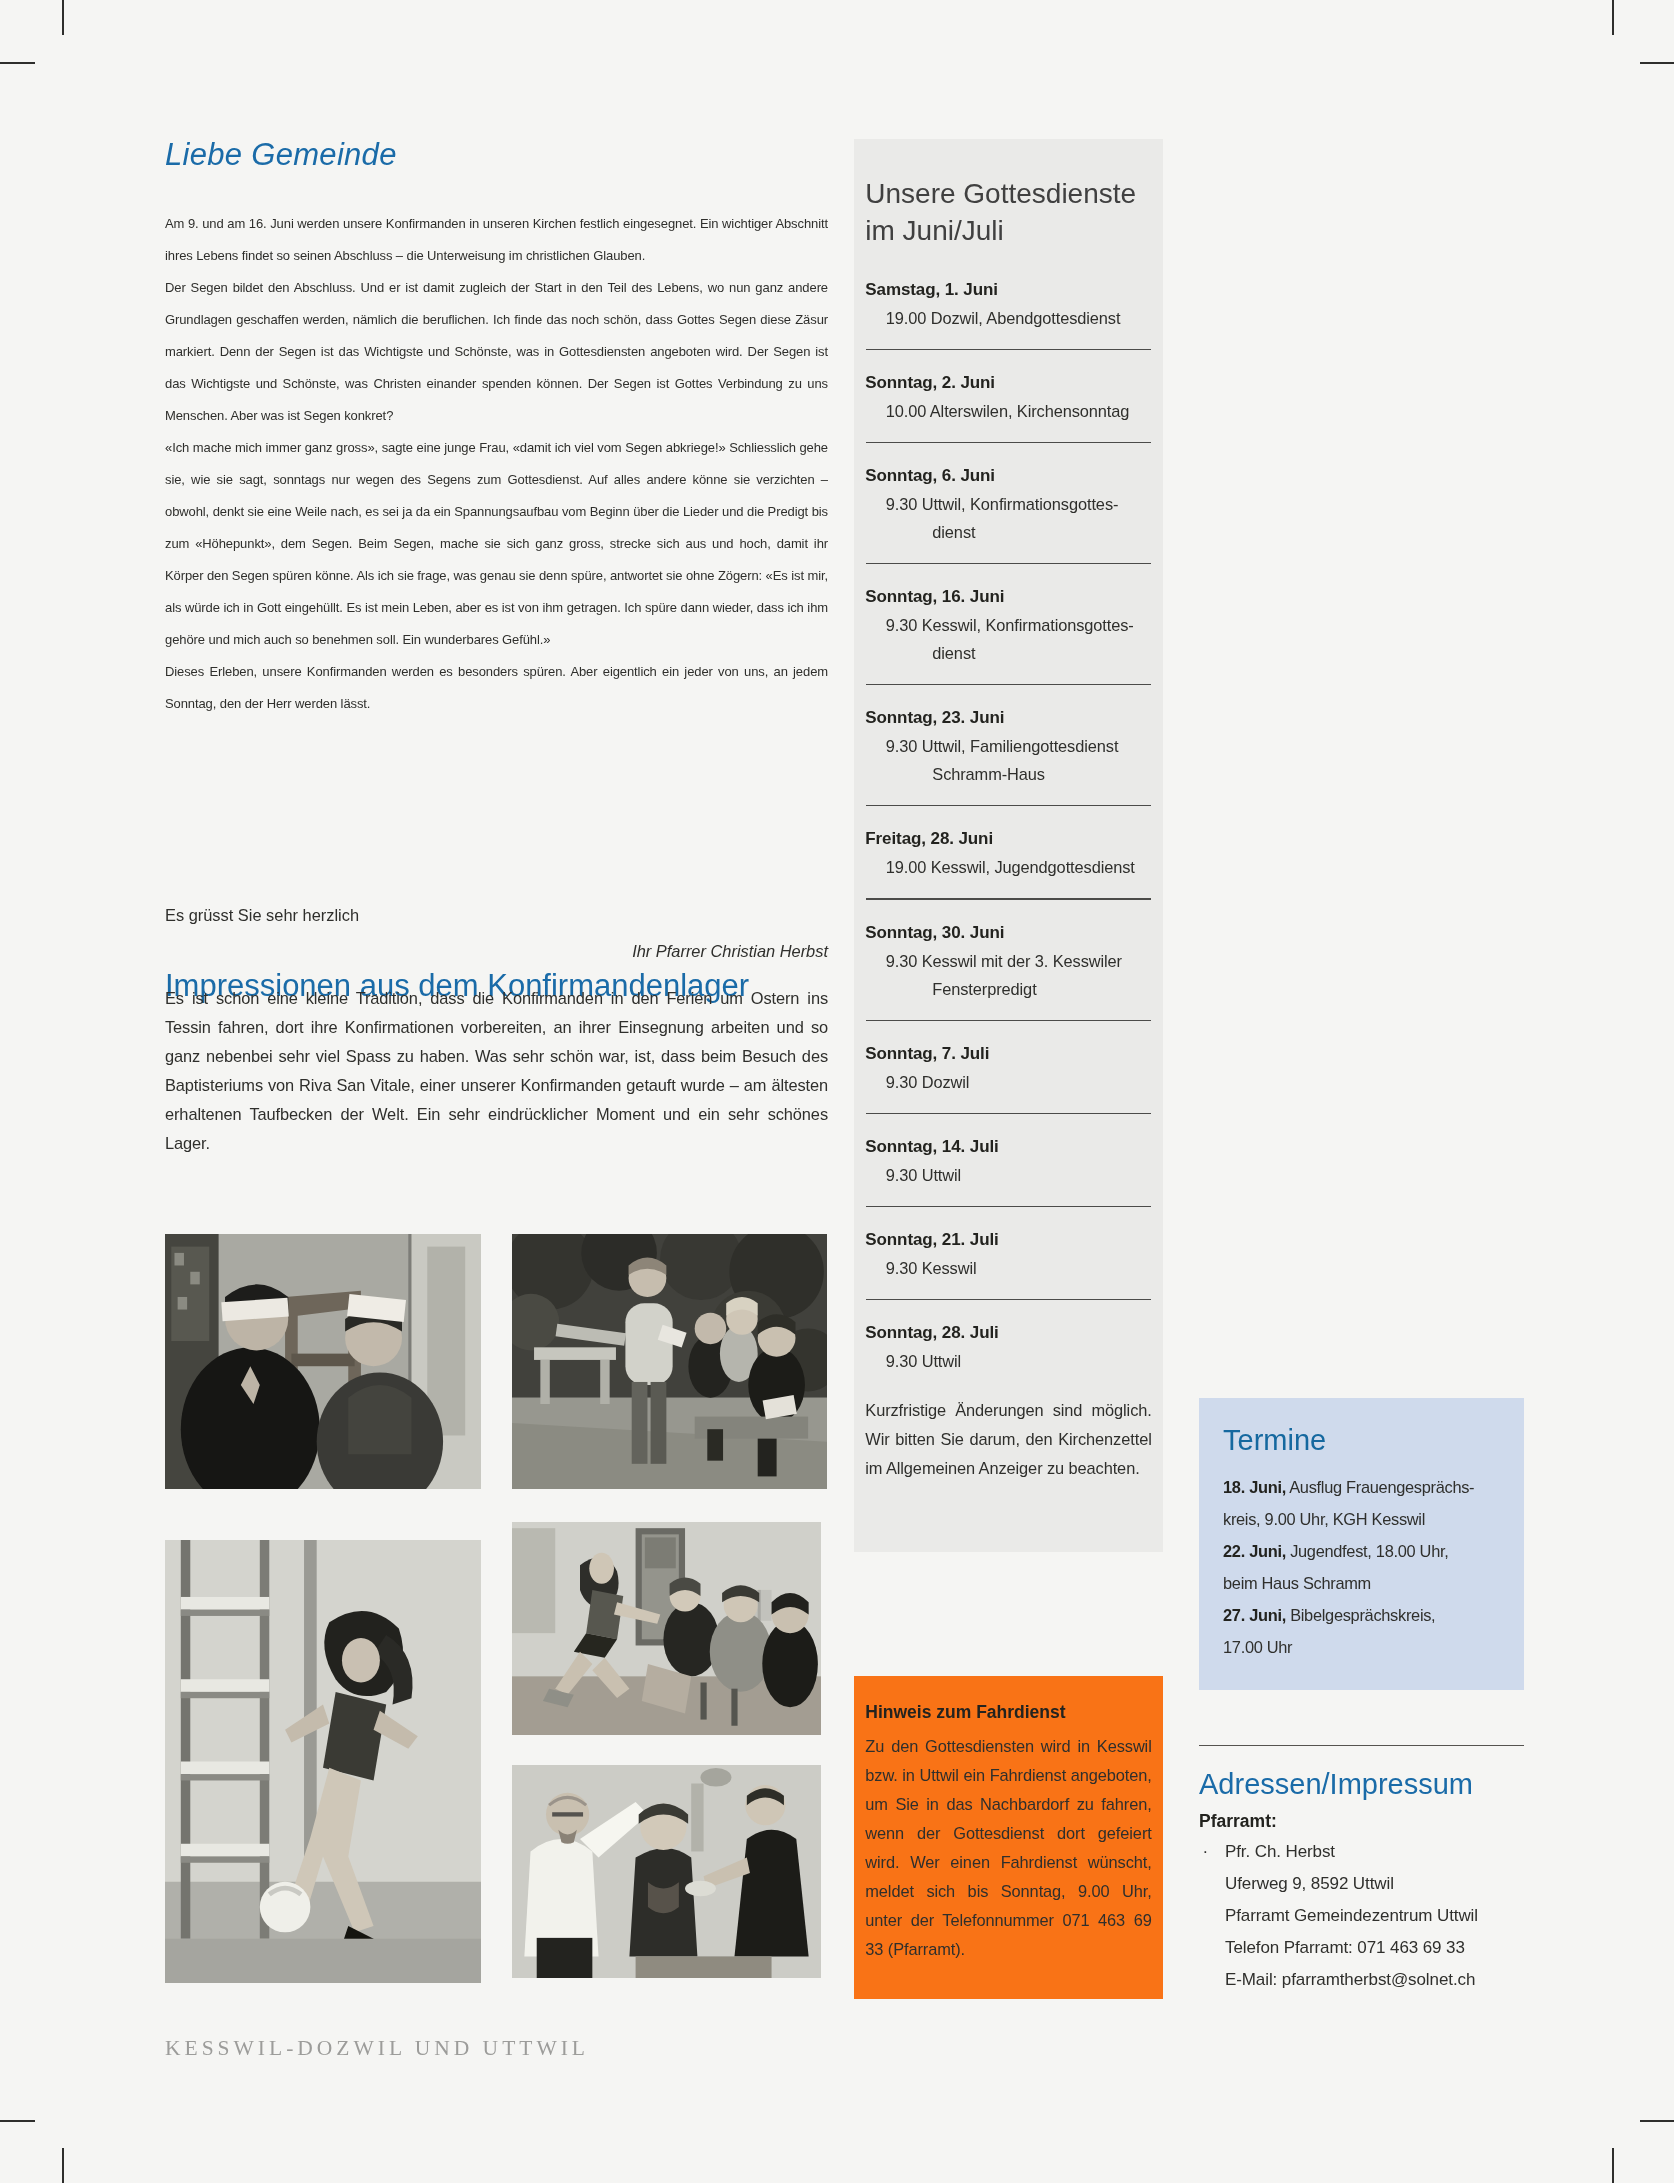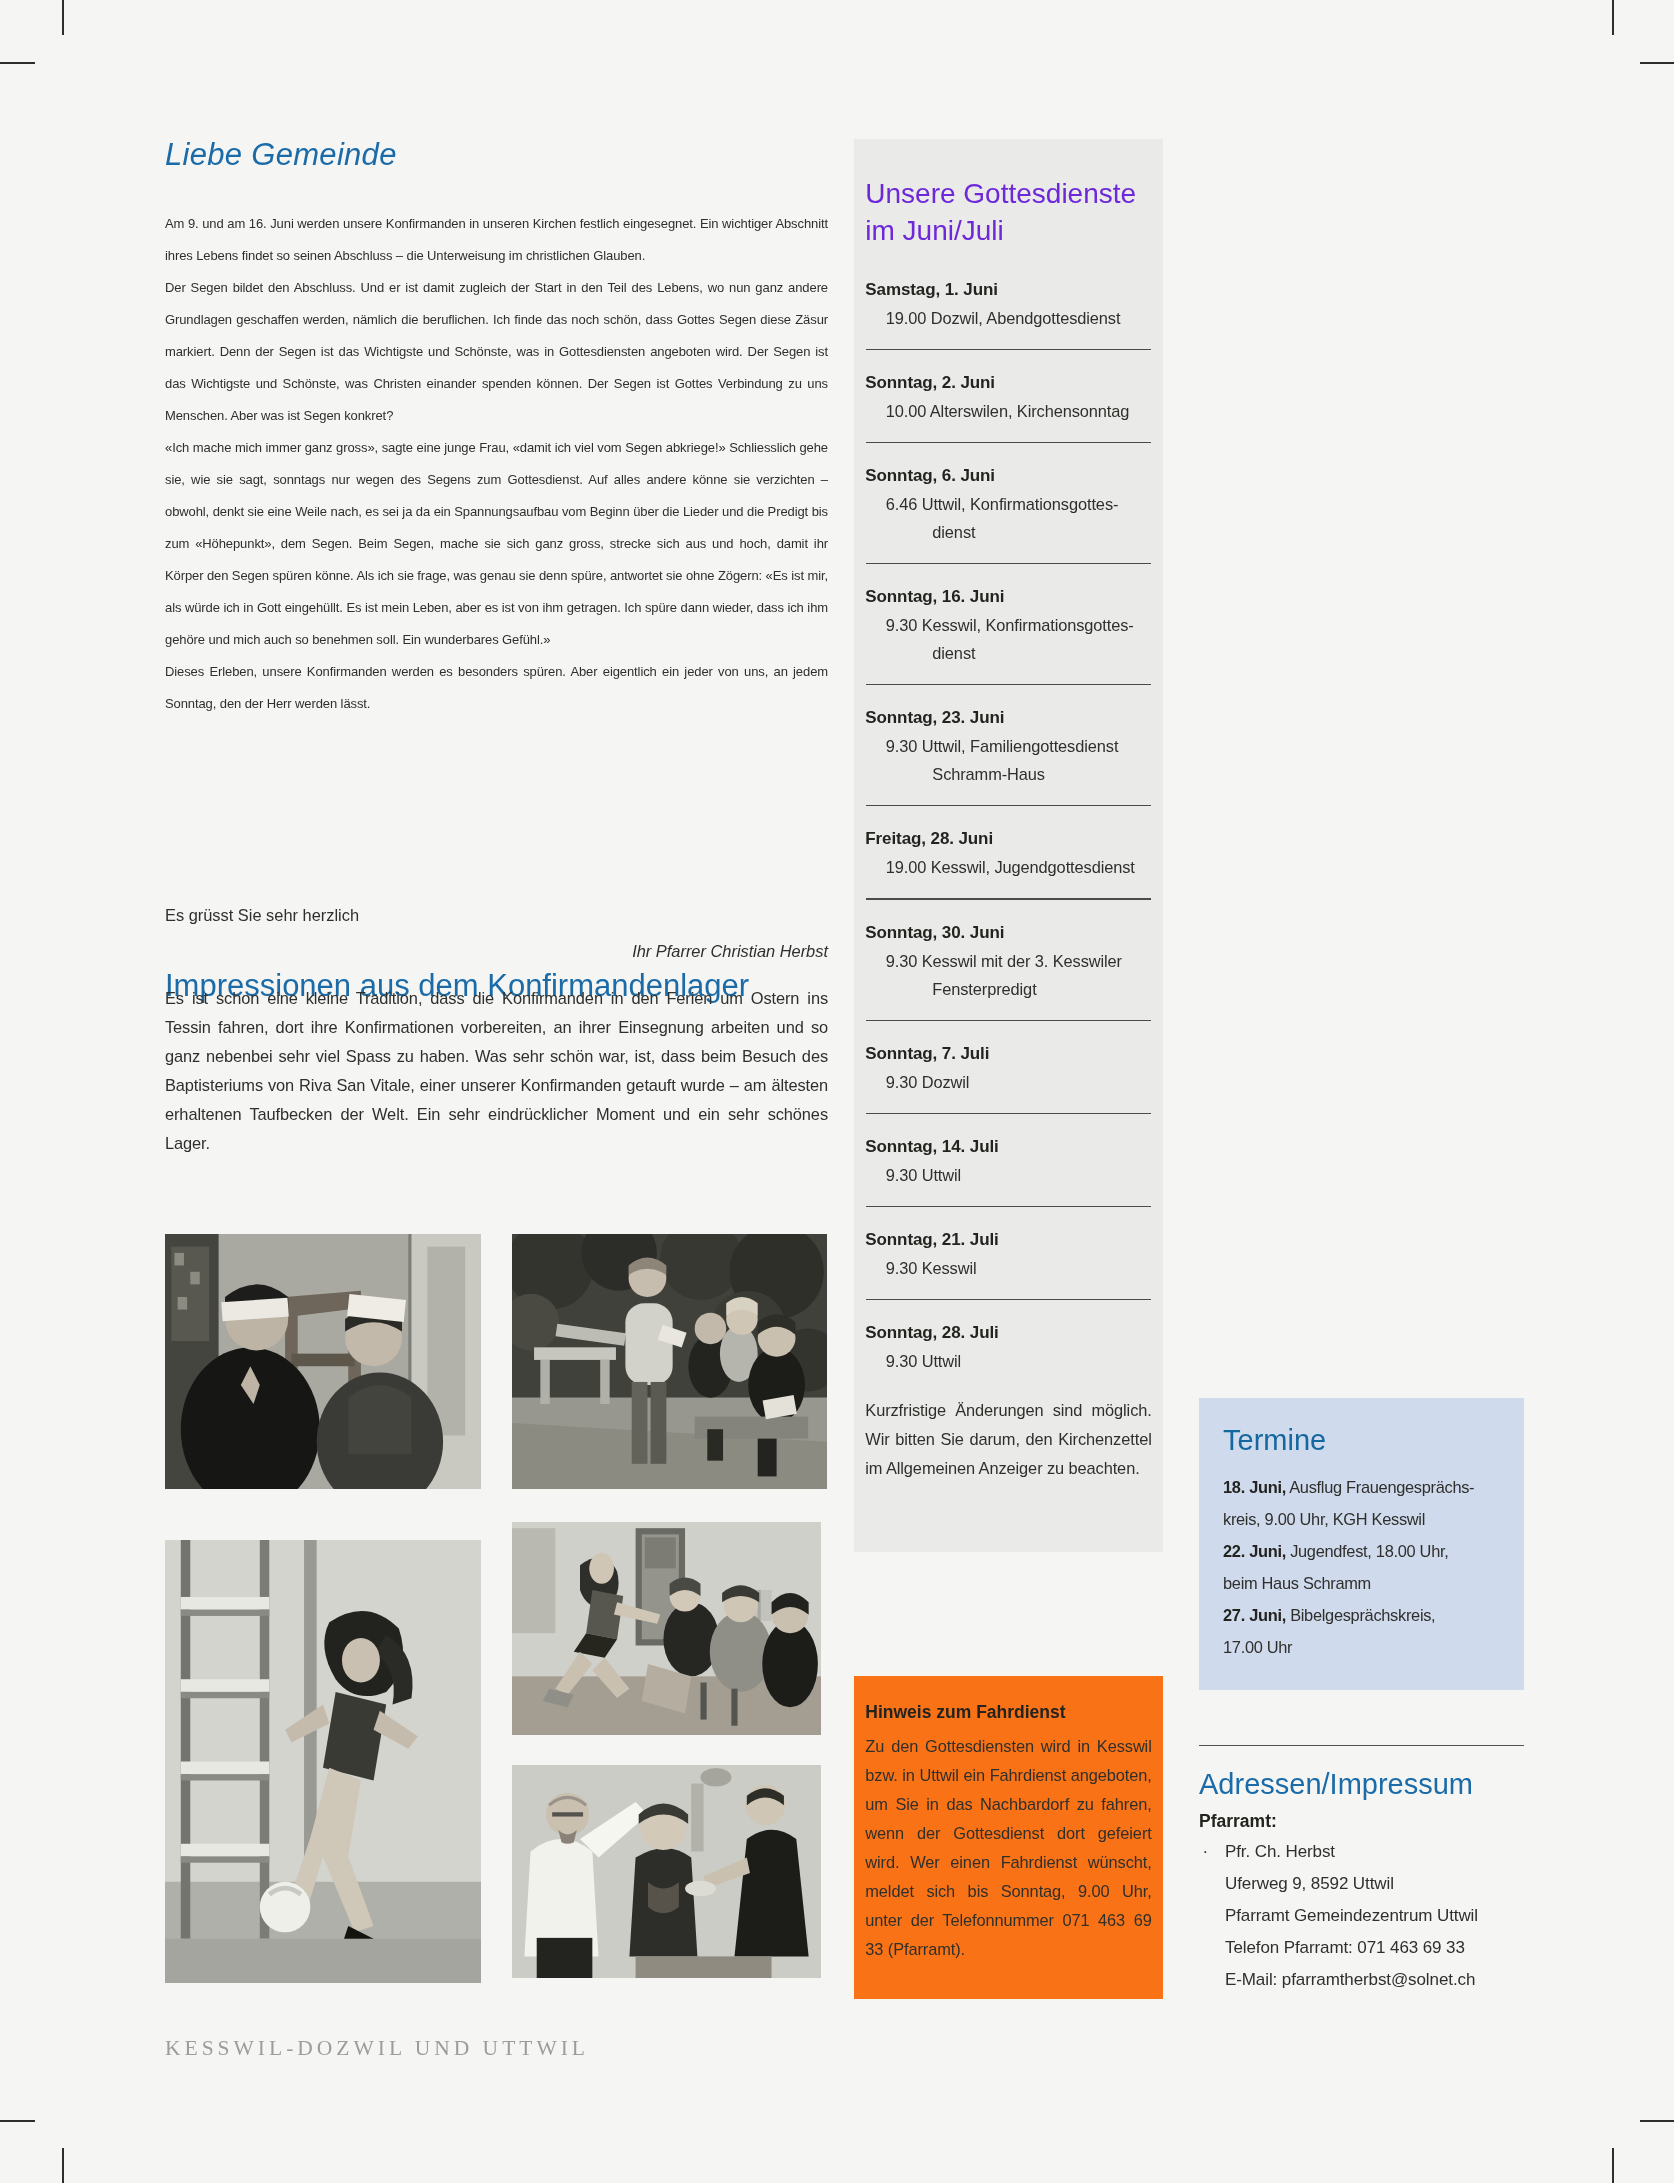--- a/index.html
+++ b/index.html
@@ -50,21 +50,21 @@
   #photo-3 { left:165px;  top:1540px; width:316px; height:443px; }
   #photo-4 { left:512px;  top:1522px; width:309px; height:213px; }
   #photo-5 { left:512px;  top:1765px; width:309px; height:213px; }
 
   
   .services-box {
     position:absolute; left:854px; top:139px; width:309px; height:1413px;
     background:#eaeae8; box-sizing:border-box; padding:36px 11.3px 0 11.3px;
   }
   .services-title {
-    font-size:28px; line-height:37px; font-weight:400; color:#6d28d9;
+    font-size:28px; line-height:37px; font-weight:400; color:#404040;
     margin:0 0 26px 0;
   }
   .svc-date { font-size:17px; font-weight:bold; line-height:29px; color:#23231f; letter-spacing:-0.1px; }
   .svc-line { font-size:16.4px; line-height:28px; letter-spacing:-0.1px; padding-left:20.4px; white-space:nowrap; }
   .svc-cont { padding-left:67px; }
   .svc-rule { height:1.1px; background:#4b4b49; margin:17px 1.1px 18px 1.1px; }
   .svc-note {
     margin-top:21.5px; font-size:16.4px; line-height:29px; letter-spacing:-0.1px;
     text-align:justify; hyphens:auto; -webkit-hyphens:auto;
   }
@@ -297,21 +297,21 @@
           <div class="svc-line">19.00 Dozwil, Abendgottesdienst</div>
         </div>
         <div class="svc-rule"></div>
         <div class="svc-entry">
           <div class="svc-date">Sonntag, 2. Juni</div>
           <div class="svc-line">10.00 Alterswilen, Kirchensonntag</div>
         </div>
         <div class="svc-rule"></div>
         <div class="svc-entry">
           <div class="svc-date">Sonntag, 6. Juni</div>
-          <div class="svc-line">6.46 Uttwil, Konfirmationsgottes-</div>
+          <div class="svc-line">9.30 Uttwil, Konfirmationsgottes-</div>
           <div class="svc-line svc-cont">dienst</div>
         </div>
         <div class="svc-rule"></div>
         <div class="svc-entry">
           <div class="svc-date">Sonntag, 16. Juni</div>
           <div class="svc-line">9.30 Kesswil, Konfirmationsgottes-</div>
           <div class="svc-line svc-cont">dienst</div>
         </div>
         <div class="svc-rule"></div>
         <div class="svc-entry">

